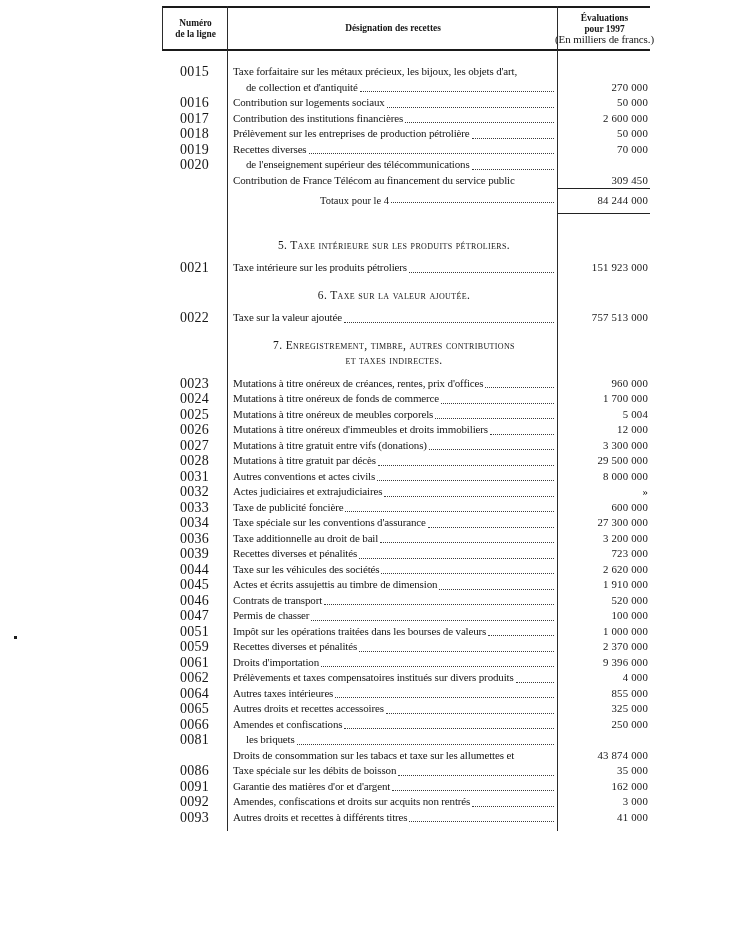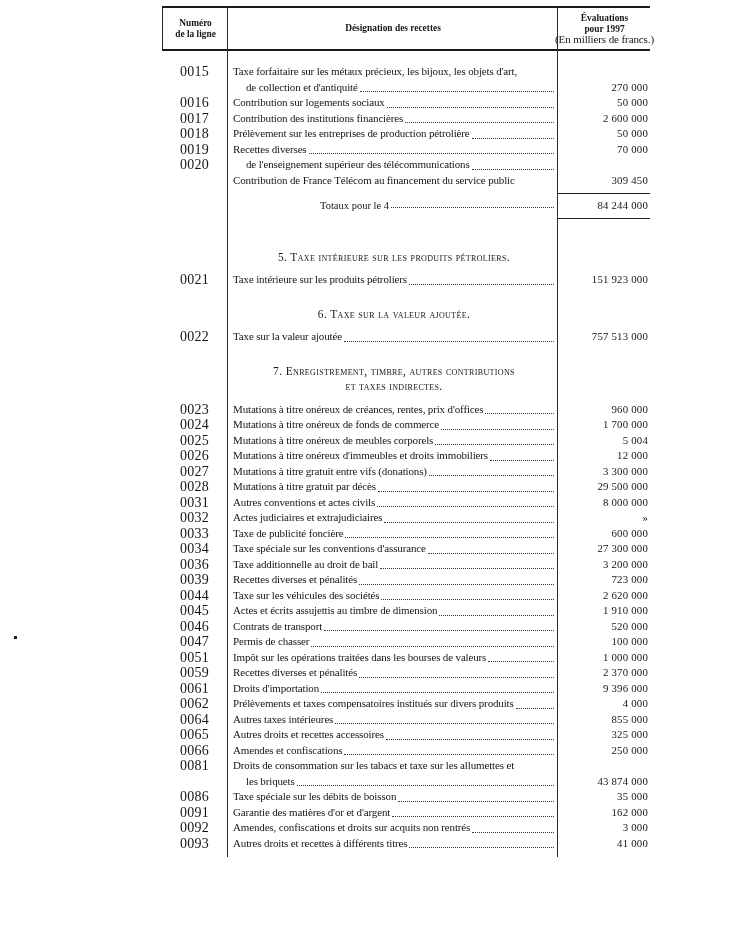--- a/index.html
+++ b/index.html
@@ -52,29 +52,29 @@
     margin:0 1px 3px 2px;
     align-self:flex-end;
   }
   .c3{
     display:flex;align-items:flex-end;justify-content:flex-end;
     font-size:10.8px;line-height:15.5px;
     padding-right:2px;box-sizing:border-box;
     letter-spacing:0.2px;
   }
   
-  .trow.section{margin:19px 0 7px;}
+  .trow.section{margin:12px 0 7px;}
   .section-text{
     text-align:center;
     font-variant:small-caps;
     font-size:11.5px;line-height:15.5px;
     letter-spacing:0.35px;
   }
   
-  .trow.total{margin-top:5px;margin-bottom:12px;}
+  .trow.total{margin-bottom:12px;}
   .total .c2{display:flex;align-items:center;}
   .total-line{display:flex;flex:1;align-items:baseline;font-size:10.5px;}
   .total-text{margin-left:87px;white-space:nowrap;}
   .total .c3{
     border-top:1.6px solid #222222;
     border-bottom:1.6px solid #222222;
     align-items:center;
     padding-top:4px;padding-bottom:4px;
   }
   
@@ -452,26 +452,26 @@
             <div class="lbl-line">
               <span class="lbl-text">Amendes et confiscations</span>
               <span class="leader"></span>
             </div>
           </div>
           <div class="c3">250 000</div>
         </div>
         <div class="trow item">
           <div class="c1">0081</div>
           <div class="c2">
-            <div class="lbl-line">
-              <span class="lbl-text">Droits de consommation sur les tabacs et taxe sur les allumettes et</span>
-            </div>
             <div class="lbl-line cont">
               <span class="lbl-text">les briquets</span>
               <span class="leader"></span>
+            </div>
+            <div class="lbl-line">
+              <span class="lbl-text">Droits de consommation sur les tabacs et taxe sur les allumettes et</span>
             </div>
           </div>
           <div class="c3">43 874 000</div>
         </div>
         <div class="trow item">
           <div class="c1">0086</div>
           <div class="c2">
             <div class="lbl-line">
               <span class="lbl-text">Taxe spéciale sur les débits de boisson</span>
               <span class="leader"></span>

